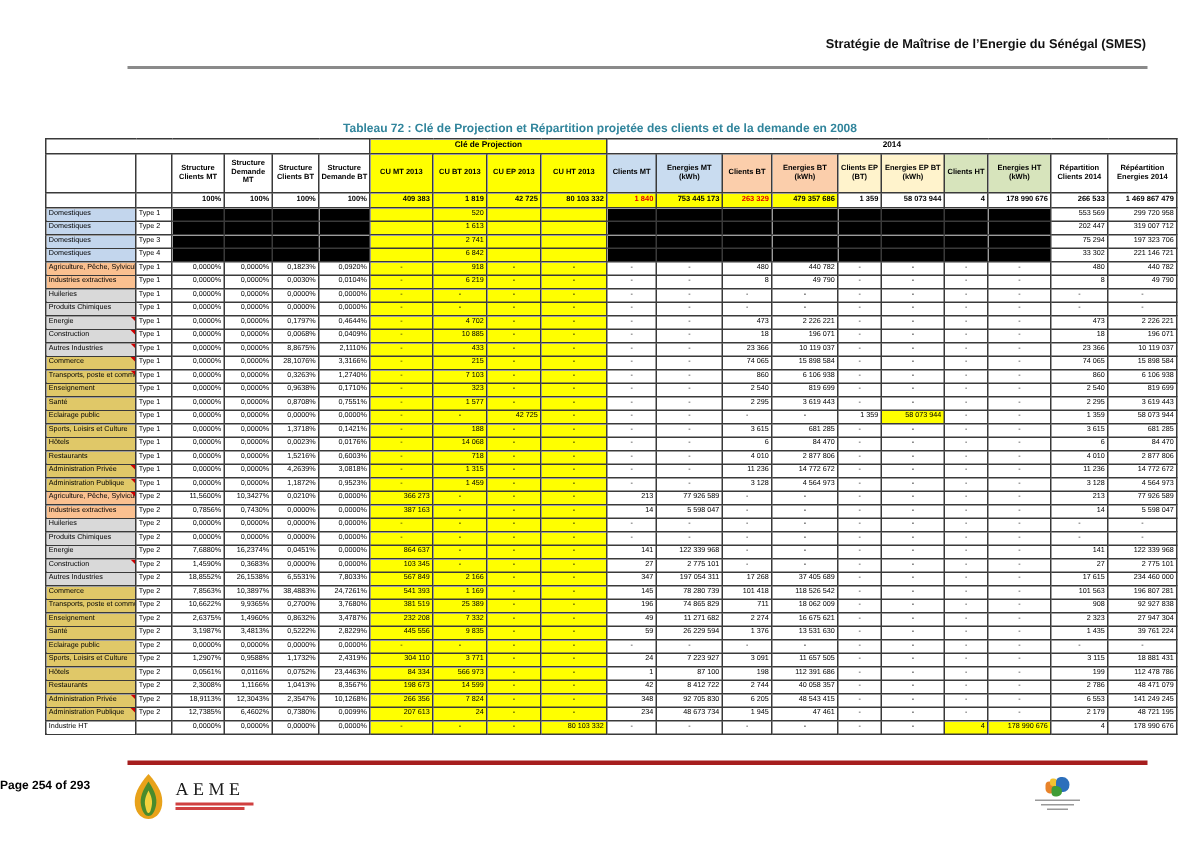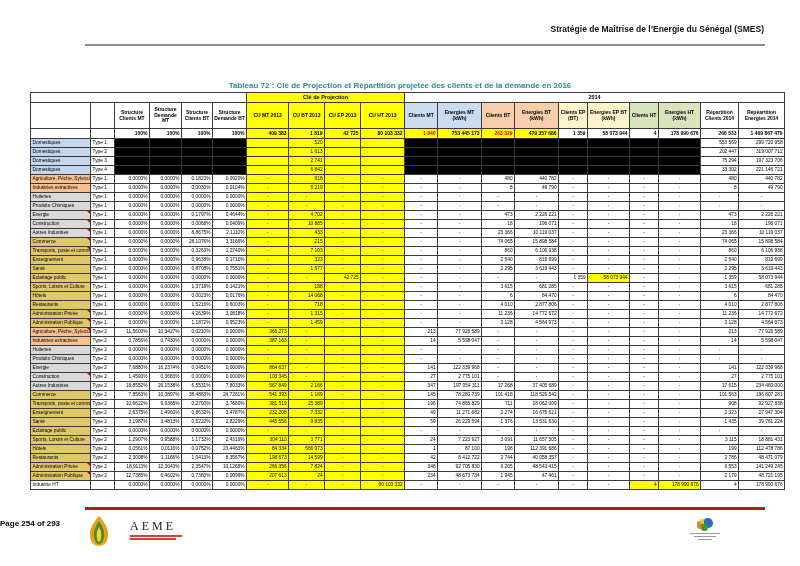--- a/index.html
+++ b/index.html
@@ -37,21 +37,21 @@
   .c-white{background:#fff;}
   .n-blue{background:#c3d6ed;}
   .n-salmon{background:#fac090;}
   .n-gray{background:#d9d9d9;}
   .n-gold{background:#e0c868;}
   .n-white{background:#fff;}
   .marker{position:absolute;top:0;right:0;width:0;height:0;
           border-top:3px solid #d00000;border-left:3px solid transparent;}
 
   .footer-line{position:absolute;top:507px;left:85px;width:680px;height:3px;background:#a61e1e;}
-  .aeme{position:absolute;top:515px;left:88px;display:flex;align-items:flex-start;gap:20px;}
+  .aeme{position:absolute;top:515px;left:88px;display:flex;align-items:flex-start;gap:7px;}
   .aeme-txt{font-family:"Liberation Serif",serif;font-size:12px;letter-spacing:3px;color:#1a1a1a;margin-top:4px;}
   .aeme-sub{margin-top:1px;}
   .aeme-sub i{display:block;height:2px;background:#c00000;opacity:.75;margin-top:1px;}
   .aeme-sub i:nth-child(1){width:52px;}
   .aeme-sub i:nth-child(2){width:46px;}
   .page-num{position:absolute;top:519px;left:0;width:100%;text-align:left;font-size:8px;font-weight:bold;}
   .perf-logo{position:absolute;top:518px;left:688px;width:34px;text-align:center;}
   .perf-icon{position:relative;width:16px;height:13px;margin:0 auto;}
   .perf-icon b{position:absolute;border-radius:40% 60% 55% 45%;}
   .perf-icon .o{left:0;top:3px;width:7px;height:8px;background:#e8832a;}
@@ -63,21 +63,21 @@
   .perf-sub i:nth-child(2){width:22px;}
   .perf-sub i:nth-child(3){width:14px;}
 </style>
 </head>
 <body>
 
 <div class="page">
 
   <div class="doc-header">Stratégie de Maîtrise de l’Energie du Sénégal (SMES)</div>
   <div class="header-line"></div>
-  <div class="tbl-title">Tableau 72 : Clé de Projection et Répartition projetée des clients et de la demande en 2016</div>
+  <div class="tbl-title">Tableau 72 : Clé de Projection et Répartition projetée des clients et de la demande en 2008</div>
 
   <table class="proj" id="projTable">
     <colgroup>
       <col style="width:60px">
         <col style="width:24px">
       <col style="width:35px">
         <col style="width:32px">
         <col style="width:31px">
         <col style="width:34px">
       <col style="width:42px">

